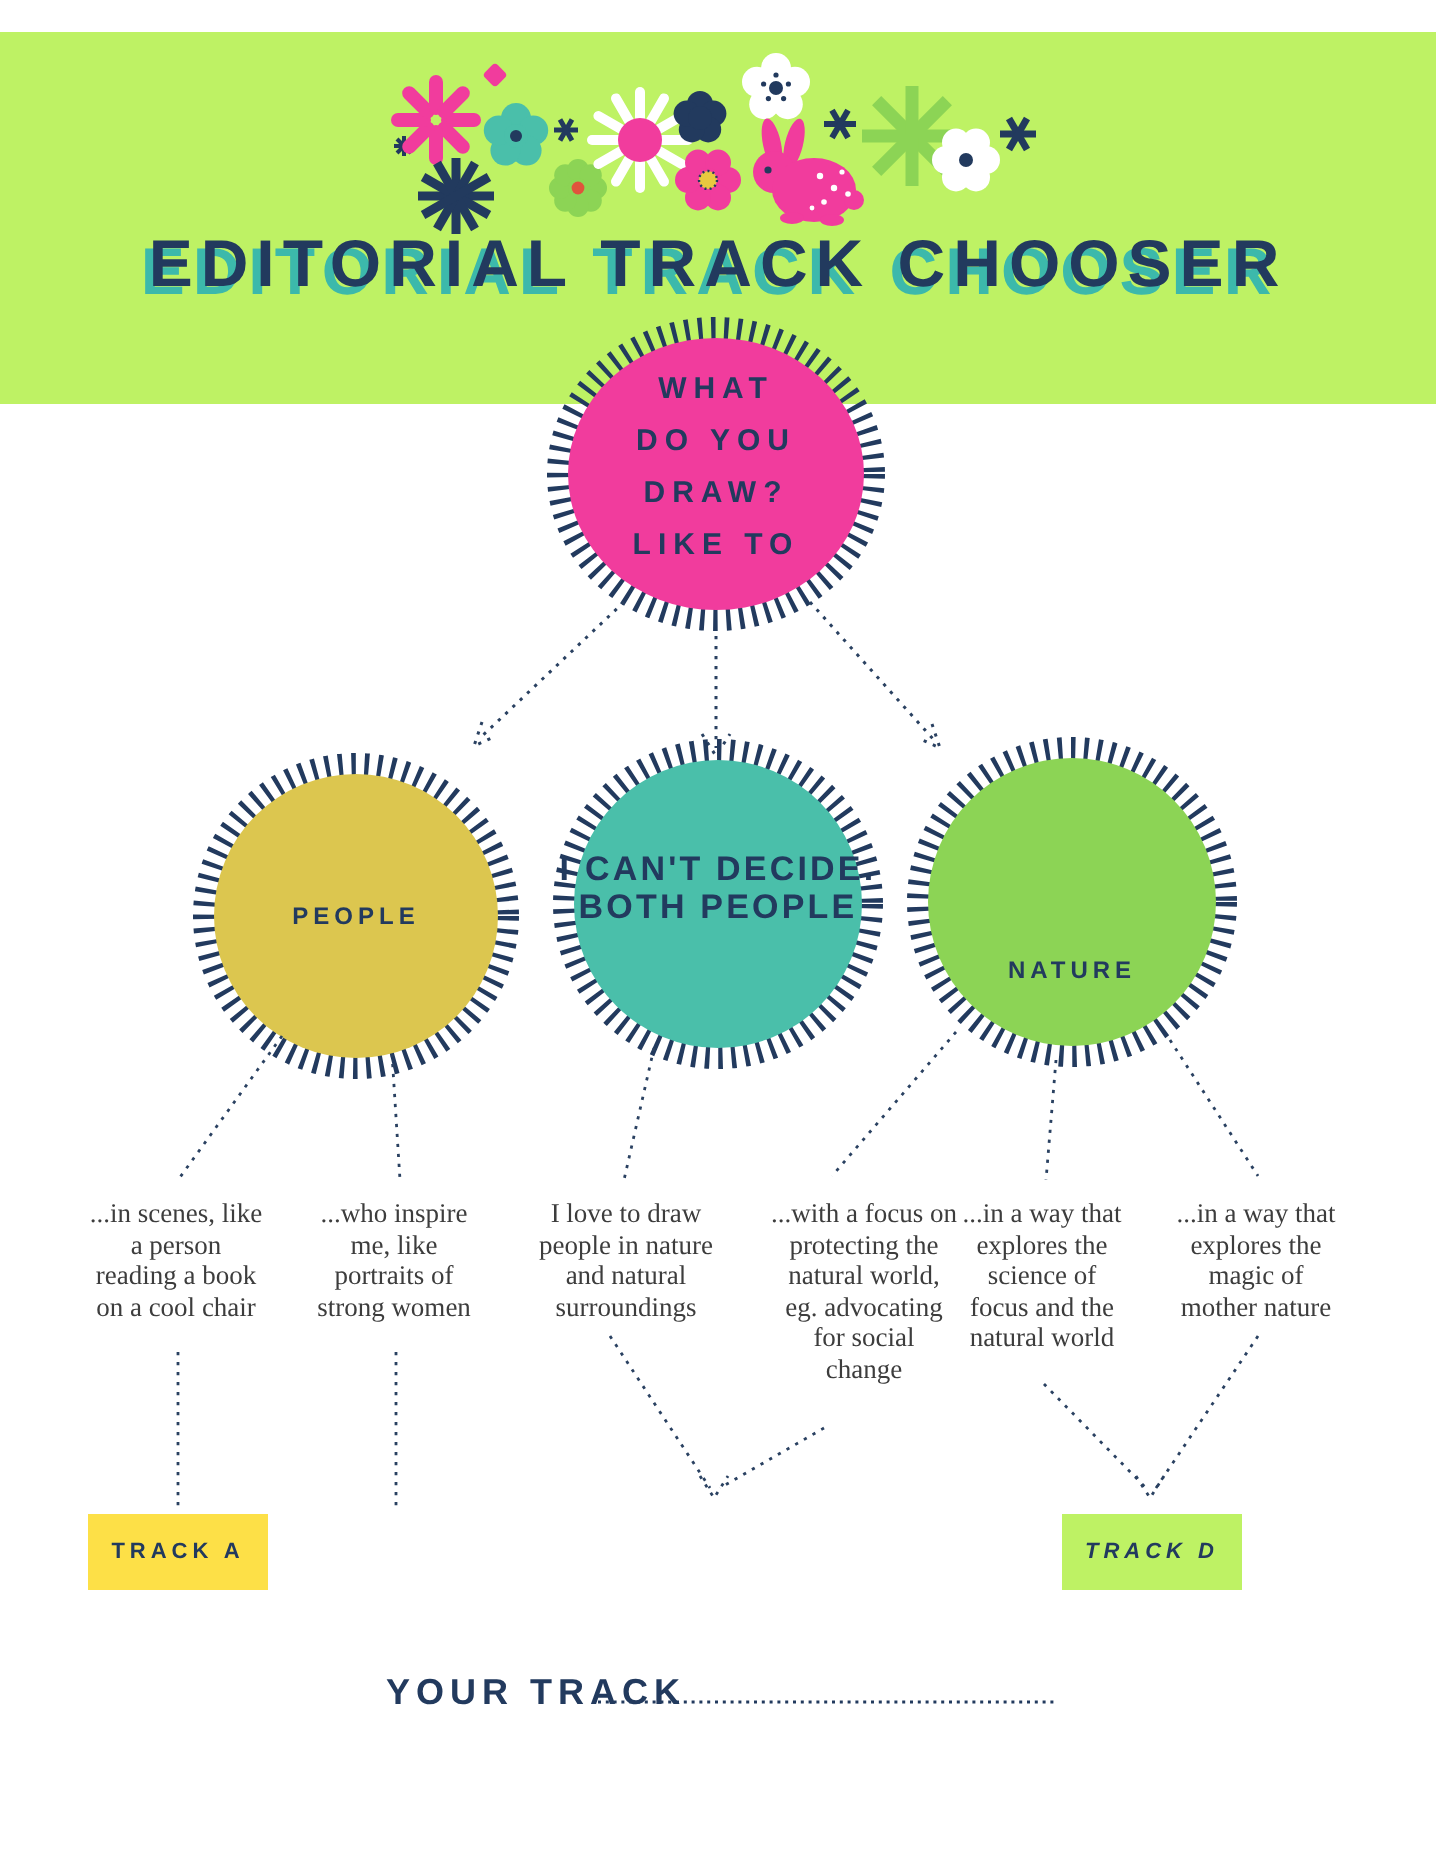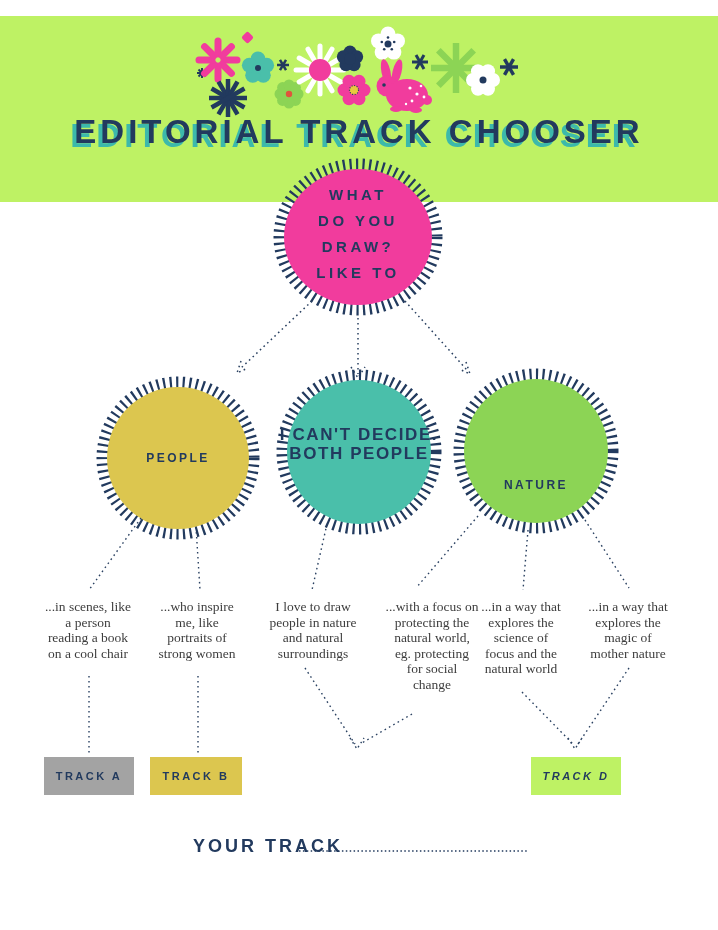--- a/index.html
+++ b/index.html
@@ -37,21 +37,21 @@
   .desc-3 { left:255px; width:116px; }
   .desc-4 { left:347px; width:106px;margin-left:32px; }
   .desc-5 { left:467px; width:108px; }
   .desc-6 { left:576px; width:104px; }
   .track-btn {
     position:absolute; top:757px; height:38px; border:none; cursor:pointer;
     display:flex; align-items:center; justify-content:center;
     font-family:"Liberation Sans", sans-serif;
     font-weight:700; font-size:11px; letter-spacing:2.5px; color:#223a5e;
   }
-  .track-a { left:44px;  width:90px; background:#a3a3a3; }
+  .track-a { left:44px;  width:90px; background:#fde047; }
   .track-b { left:150px; width:92px; background:#dcc64f; }
   .track-c { left:317px; width:86px; background:#4abfaa; }
   .track-d { left:531px; width:90px; background:#bef264;font-style:italic; }
   .your-track {
     position:absolute; left:193px; top:836px;
     font-weight:700; font-size:18px; letter-spacing:3px; color:#223a5e;
   }
 </style>
 </head>
 <body>
@@ -304,37 +304,36 @@
   <div class="desc desc-3">
     <div>I love to draw</div>
       <div>people in nature</div>
     <div>and natural</div>
       <div>surroundings</div>
   </div>
   <div class="desc desc-4">
     <div>...with a focus on</div>
       <div>protecting the</div>
     <div>natural world,</div>
-      <div>eg. protecting</div>
+      <div>eg. advocating</div>
     <div>for social</div>
       <div>change</div>
   </div>
   <div class="desc desc-5">
     <div>...in a way that</div>
       <div>explores the</div>
     <div>science of</div>
       <div>focus and the</div>
     <div>natural world</div>
   </div>
   <div class="desc desc-6">
     <div>...in a way that</div>
       <div>explores the</div>
     <div>magic of</div>
       <div>mother nature</div>
   </div>
 
   <button class="track-btn track-a">TRACK A</button>
-  <button class="track-btn track-b">TRACK B</button>
   <button class="track-btn track-d">TRACK D</button>
 
   <div class="your-track">YOUR TRACK</div>
 
 </div>
 
 </body></html>

